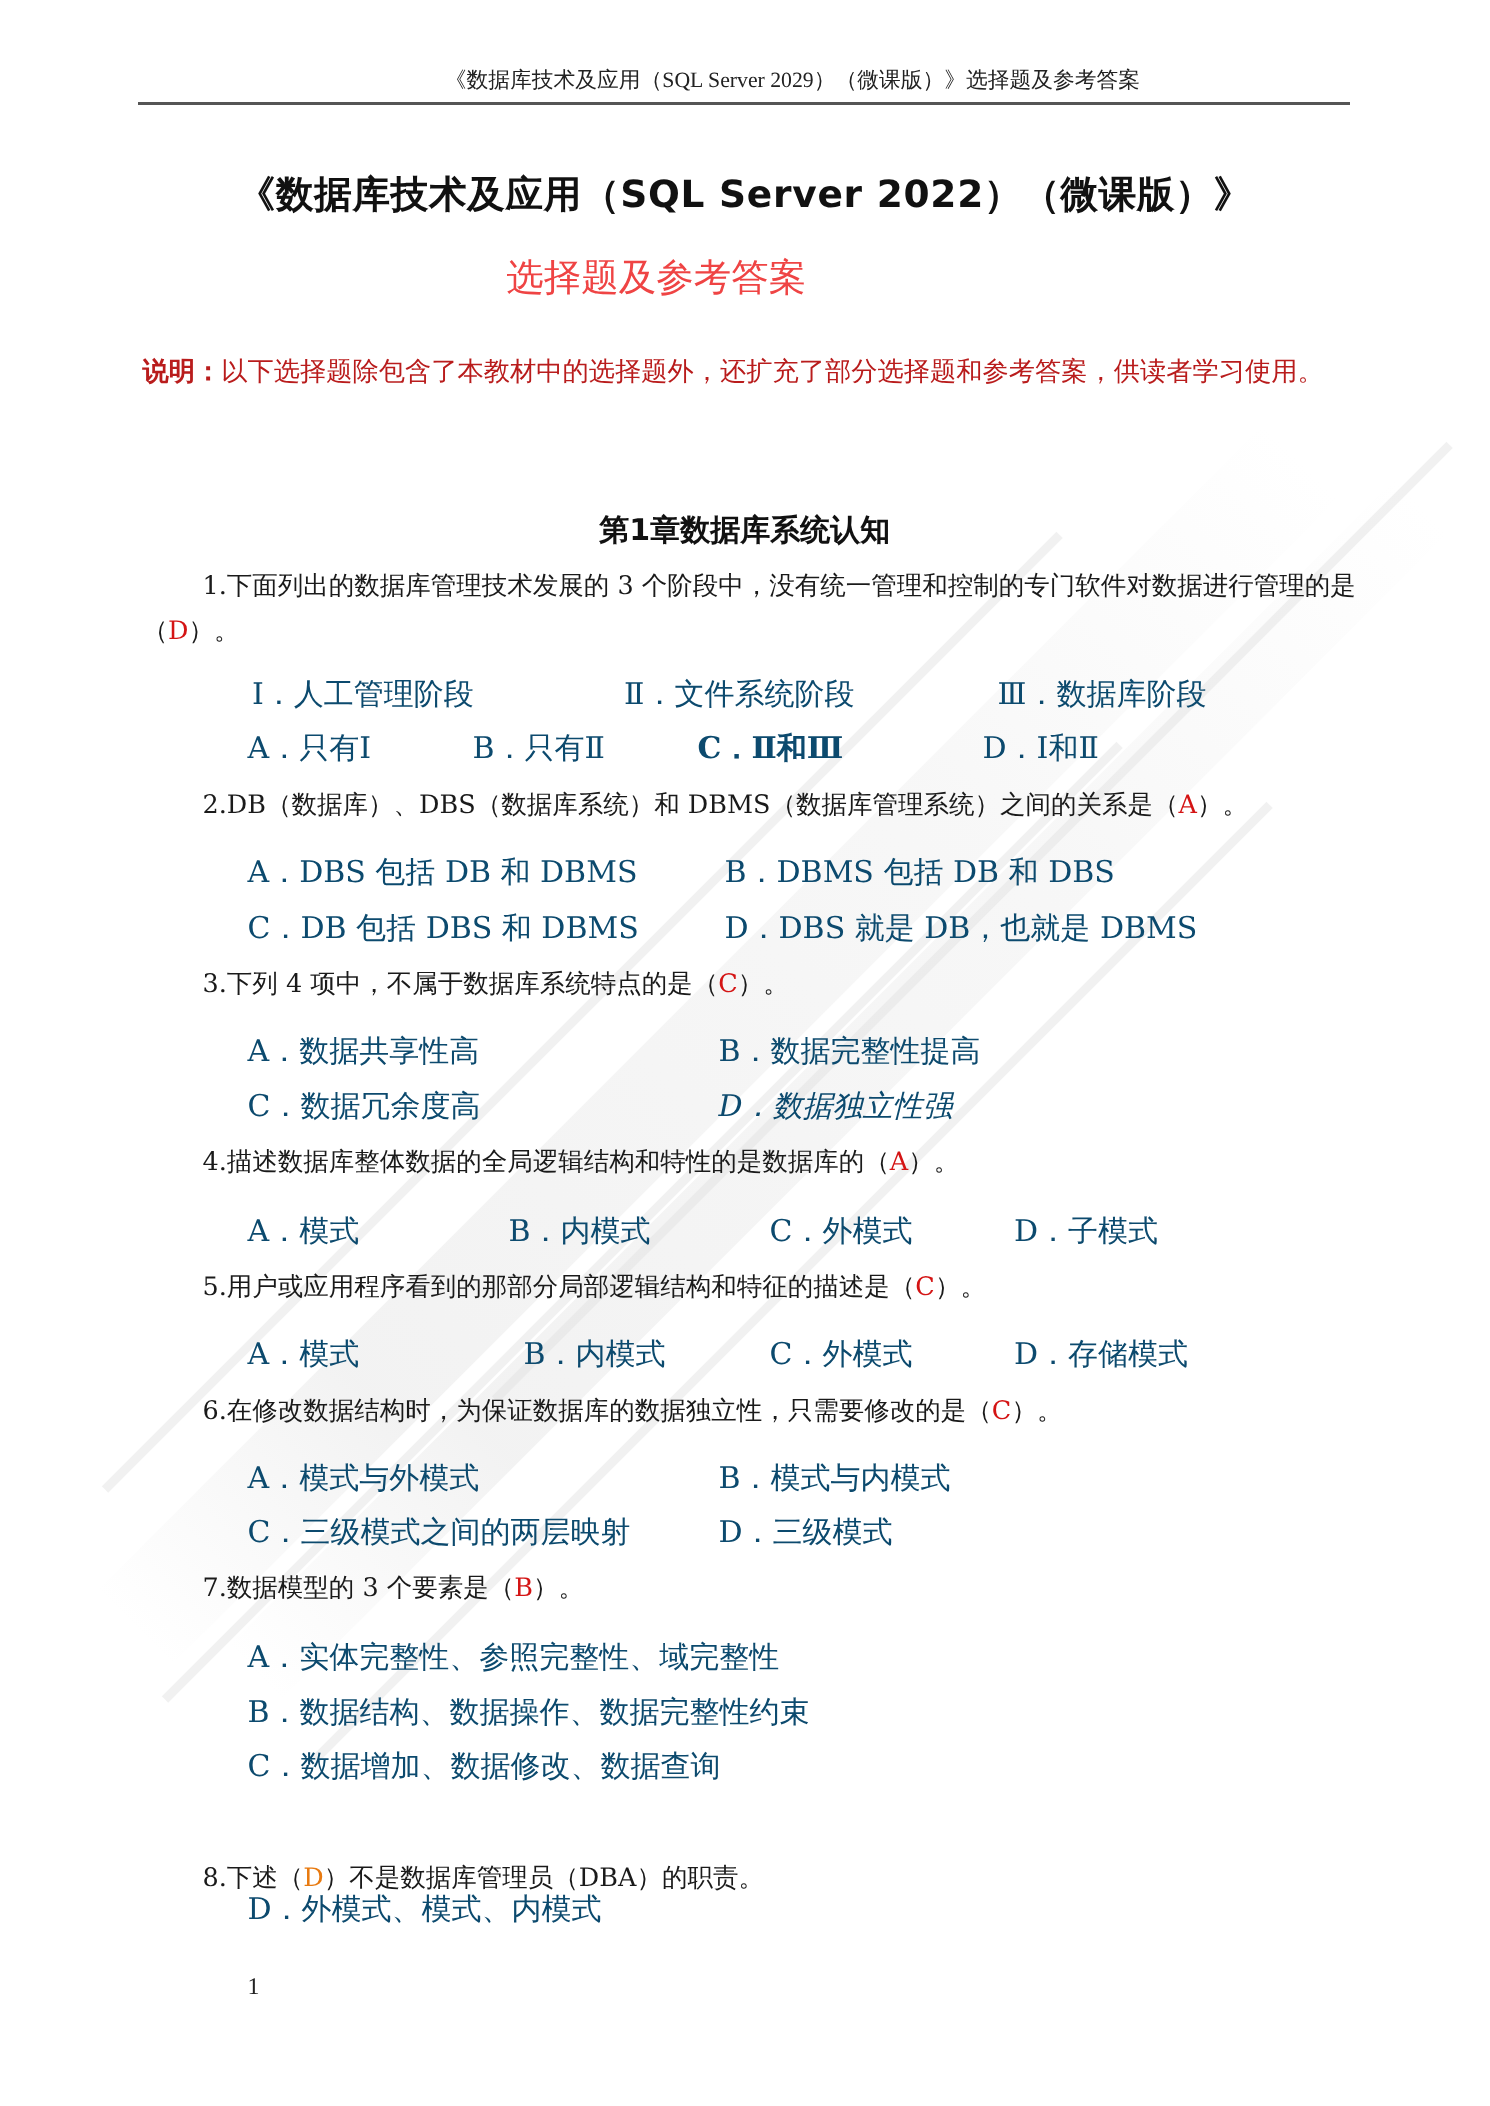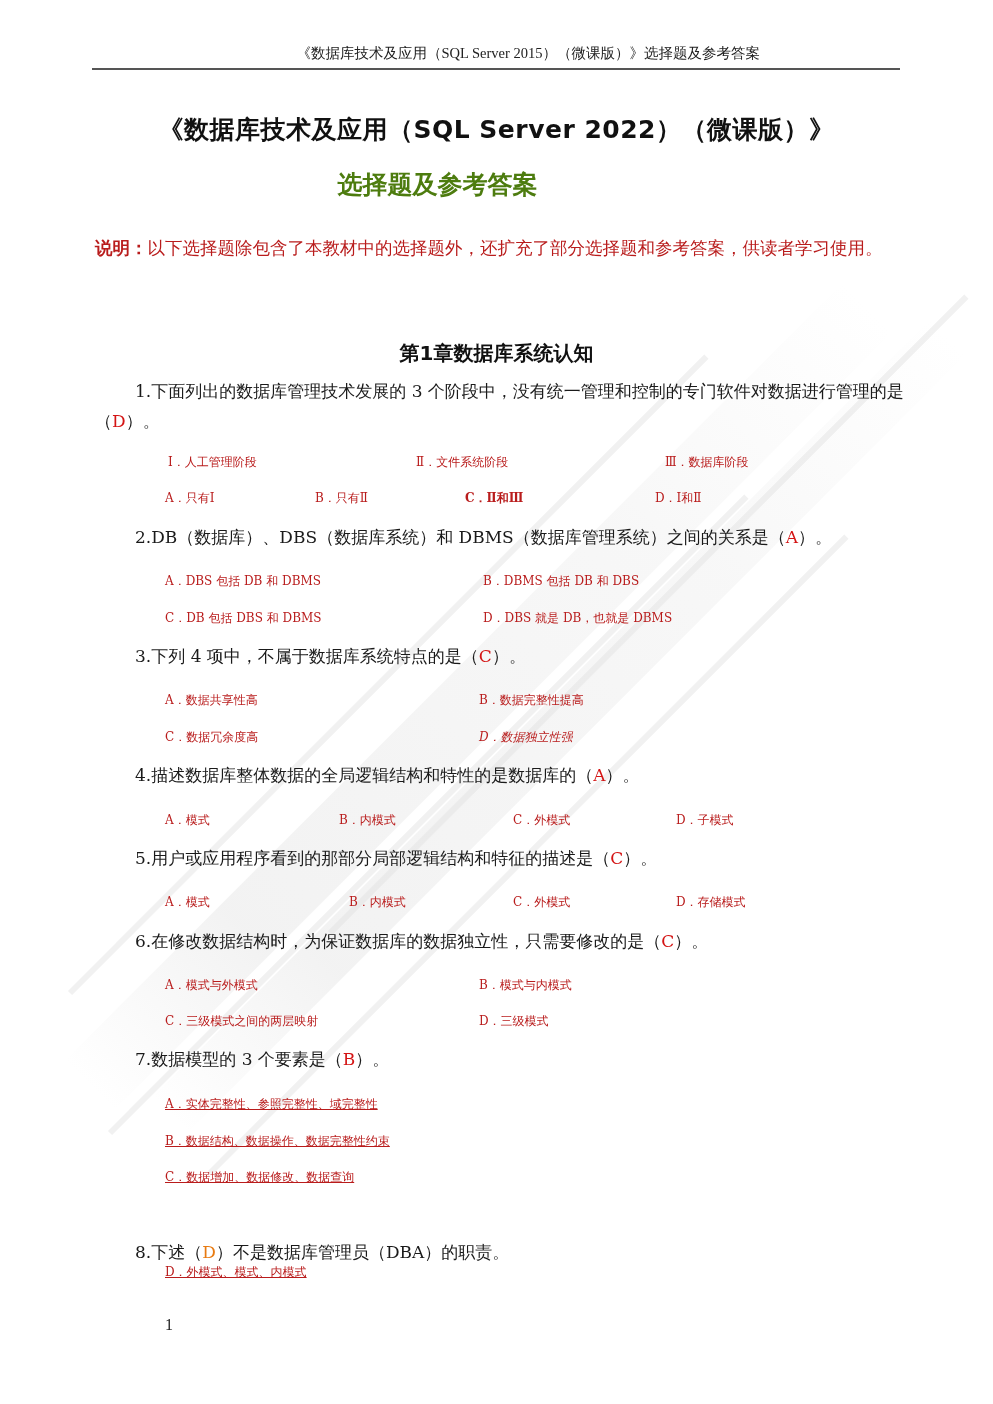--- a/index.html
+++ b/index.html
@@ -31,58 +31,58 @@
     .header-rule {
       position: absolute; top: 68px; left: 92px; width: 808px; height: 2px; background: #555;
     }
     .doc-title {
       position: absolute; top: 113px; left: 0; width: 993px; text-align: center;
       font-family: "DejaVu Sans", sans-serif; font-weight: bold; font-size: 25px; color: #111;
       letter-spacing: 0.5px;
     }
     .doc-subtitle {
       position: absolute; top: 168px; left: 0; width: 875px; text-align: center;
-      font-family: "DejaVu Sans", sans-serif; font-weight: bold; font-size: 25px; color: #4d7c0f;
+      font-family: "DejaVu Sans", sans-serif; font-weight: normal; font-size: 25px; color: #ef4444;
     }
     .note {
       position: absolute; top: 230px; left: 95px; width: 810px;
       font-size: 17.5px; line-height: 37px; color: #b91c1c;
     }
     .note-label { font-family: "DejaVu Sans", sans-serif; font-weight: bold; }
     .chapter-title {
       position: absolute; top: 340px; left: 0; width: 993px; text-align: center;
       font-family: "DejaVu Sans", sans-serif; font-weight: bold; font-size: 20px; color: #111;
     }
     .q {
       position: absolute; left: 95px; width: 810px; font-size: 17px; line-height: 30px;
       text-indent: 40px; color: #1a1a1a;
     }
     .ans { color: #d41414; }
     .ans-orange { color: #e87a10; }
-    .opt-row { position: absolute; left: 165px; font-size: 12px; line-height: 26px; white-space: nowrap; color: #b91c1c; text-decoration: underline; }
+    .opt-row { position: absolute; left: 165px; font-size: 20px; line-height: 26px; white-space: nowrap; color: #0c4a6e; }
     .opt { position: absolute; top: 0; white-space: nowrap; }
     .page-number {
       position: absolute; top: 1316px; left: 165px; font-family: "Liberation Serif", serif; font-size: 16px; color: #222;
     }
   </style>
 </head>
 <body>
 
 <div class="watermark">
   <div class="wm-band" style="left:-40px; top:820px;"></div>
   <div class="wm-band" style="left:40px; top:860px; height:50px;"></div>
   <div class="wm-stripe" style="left:-60px; top:760px;"></div>
   <div class="wm-stripe" style="left:-20px; top:900px;"></div>
   <div class="wm-stripe" style="left:80px; top:940px;"></div>
   <div class="wm-stripe" style="left:200px; top:700px;"></div>
 </div>
 
 <div class="page">
 
-  <div class="running-header">《数据库技术及应用（SQL Server 2015）（微课版）》选择题及参考答案</div>
+  <div class="running-header">《数据库技术及应用（SQL Server 2029）（微课版）》选择题及参考答案</div>
   <div class="header-rule"></div>
 
   <div class="doc-title">《数据库技术及应用（SQL Server 2022）（微课版）》</div>
   <div class="doc-subtitle">选择题及参考答案</div>
 
   <div class="note"><span class="note-label">说明：</span><span>以下选择题除包含了本教材中的选择题外，还扩充了部分选择题和参考答案，供读者学习使用。</span></div>
 
   <div class="chapter-title">第1章数据库系统认知</div>
 
   <div class="q" style="top:376px; line-height:30px;"><span>1.</span><span>下面列出的数据库管理技术发展的 3 个阶段中，没有统一管理和控制的专门软件对数据进行管理的是（</span><span class="ans">D</span><span>）。</span></div>

